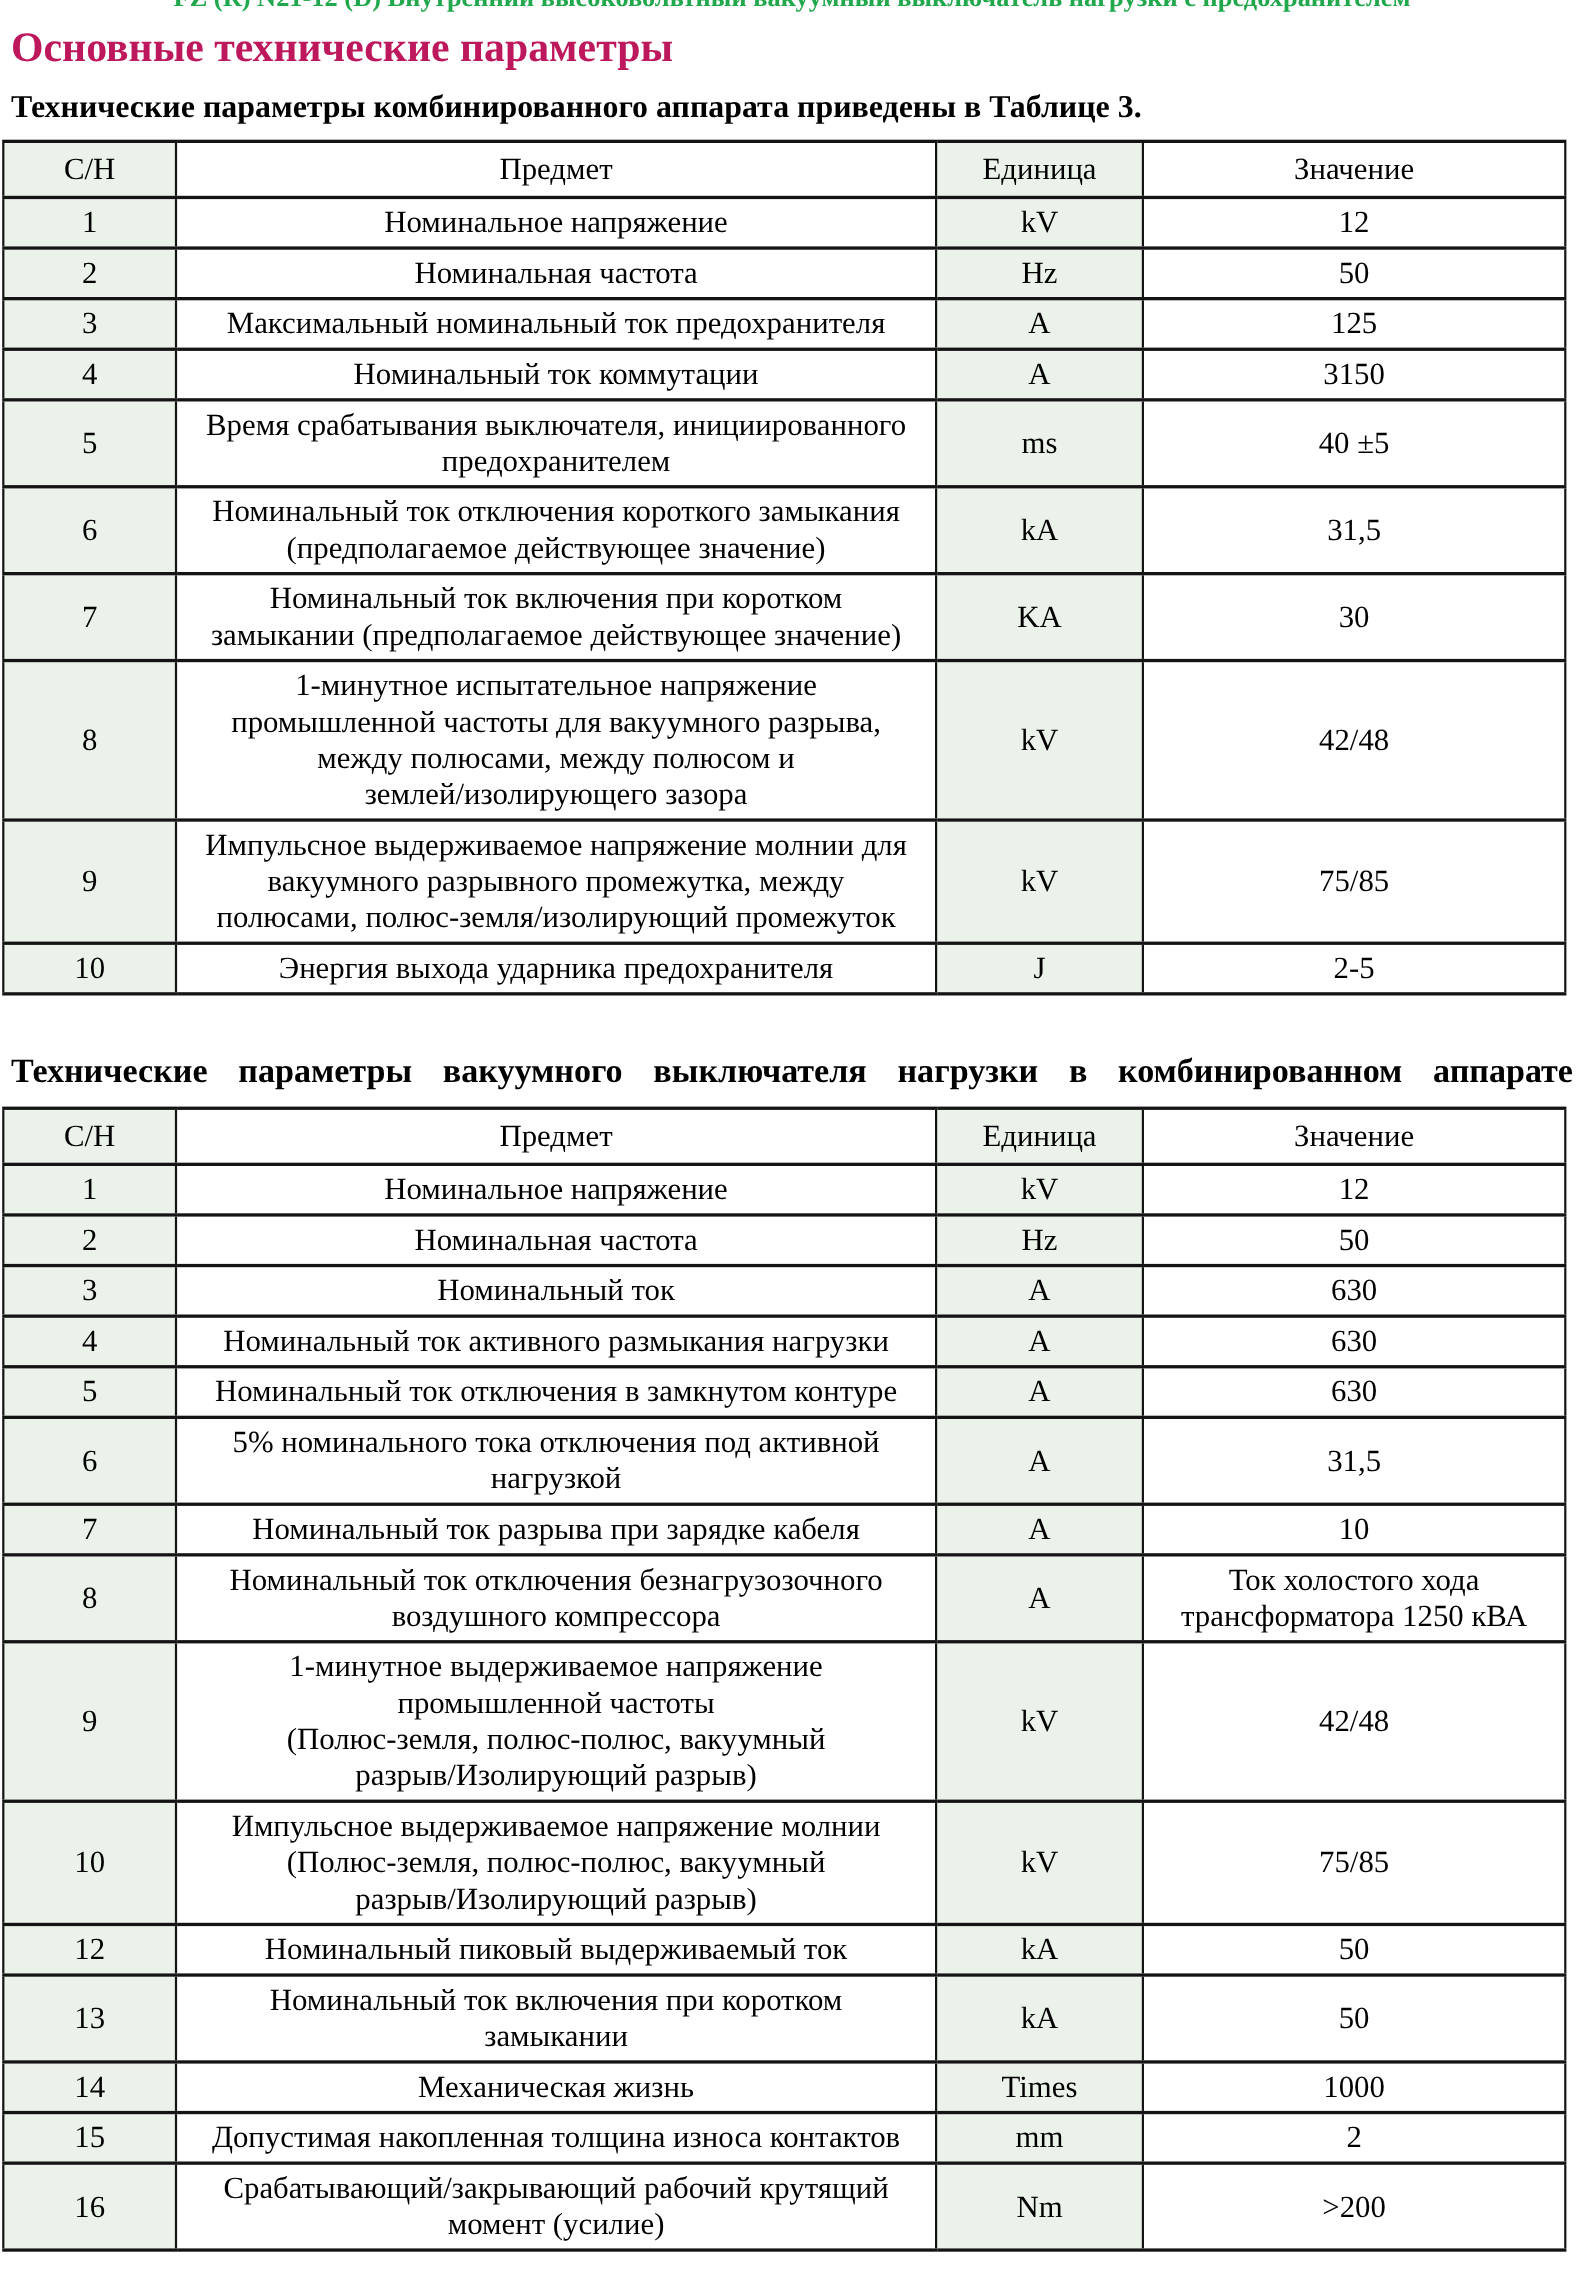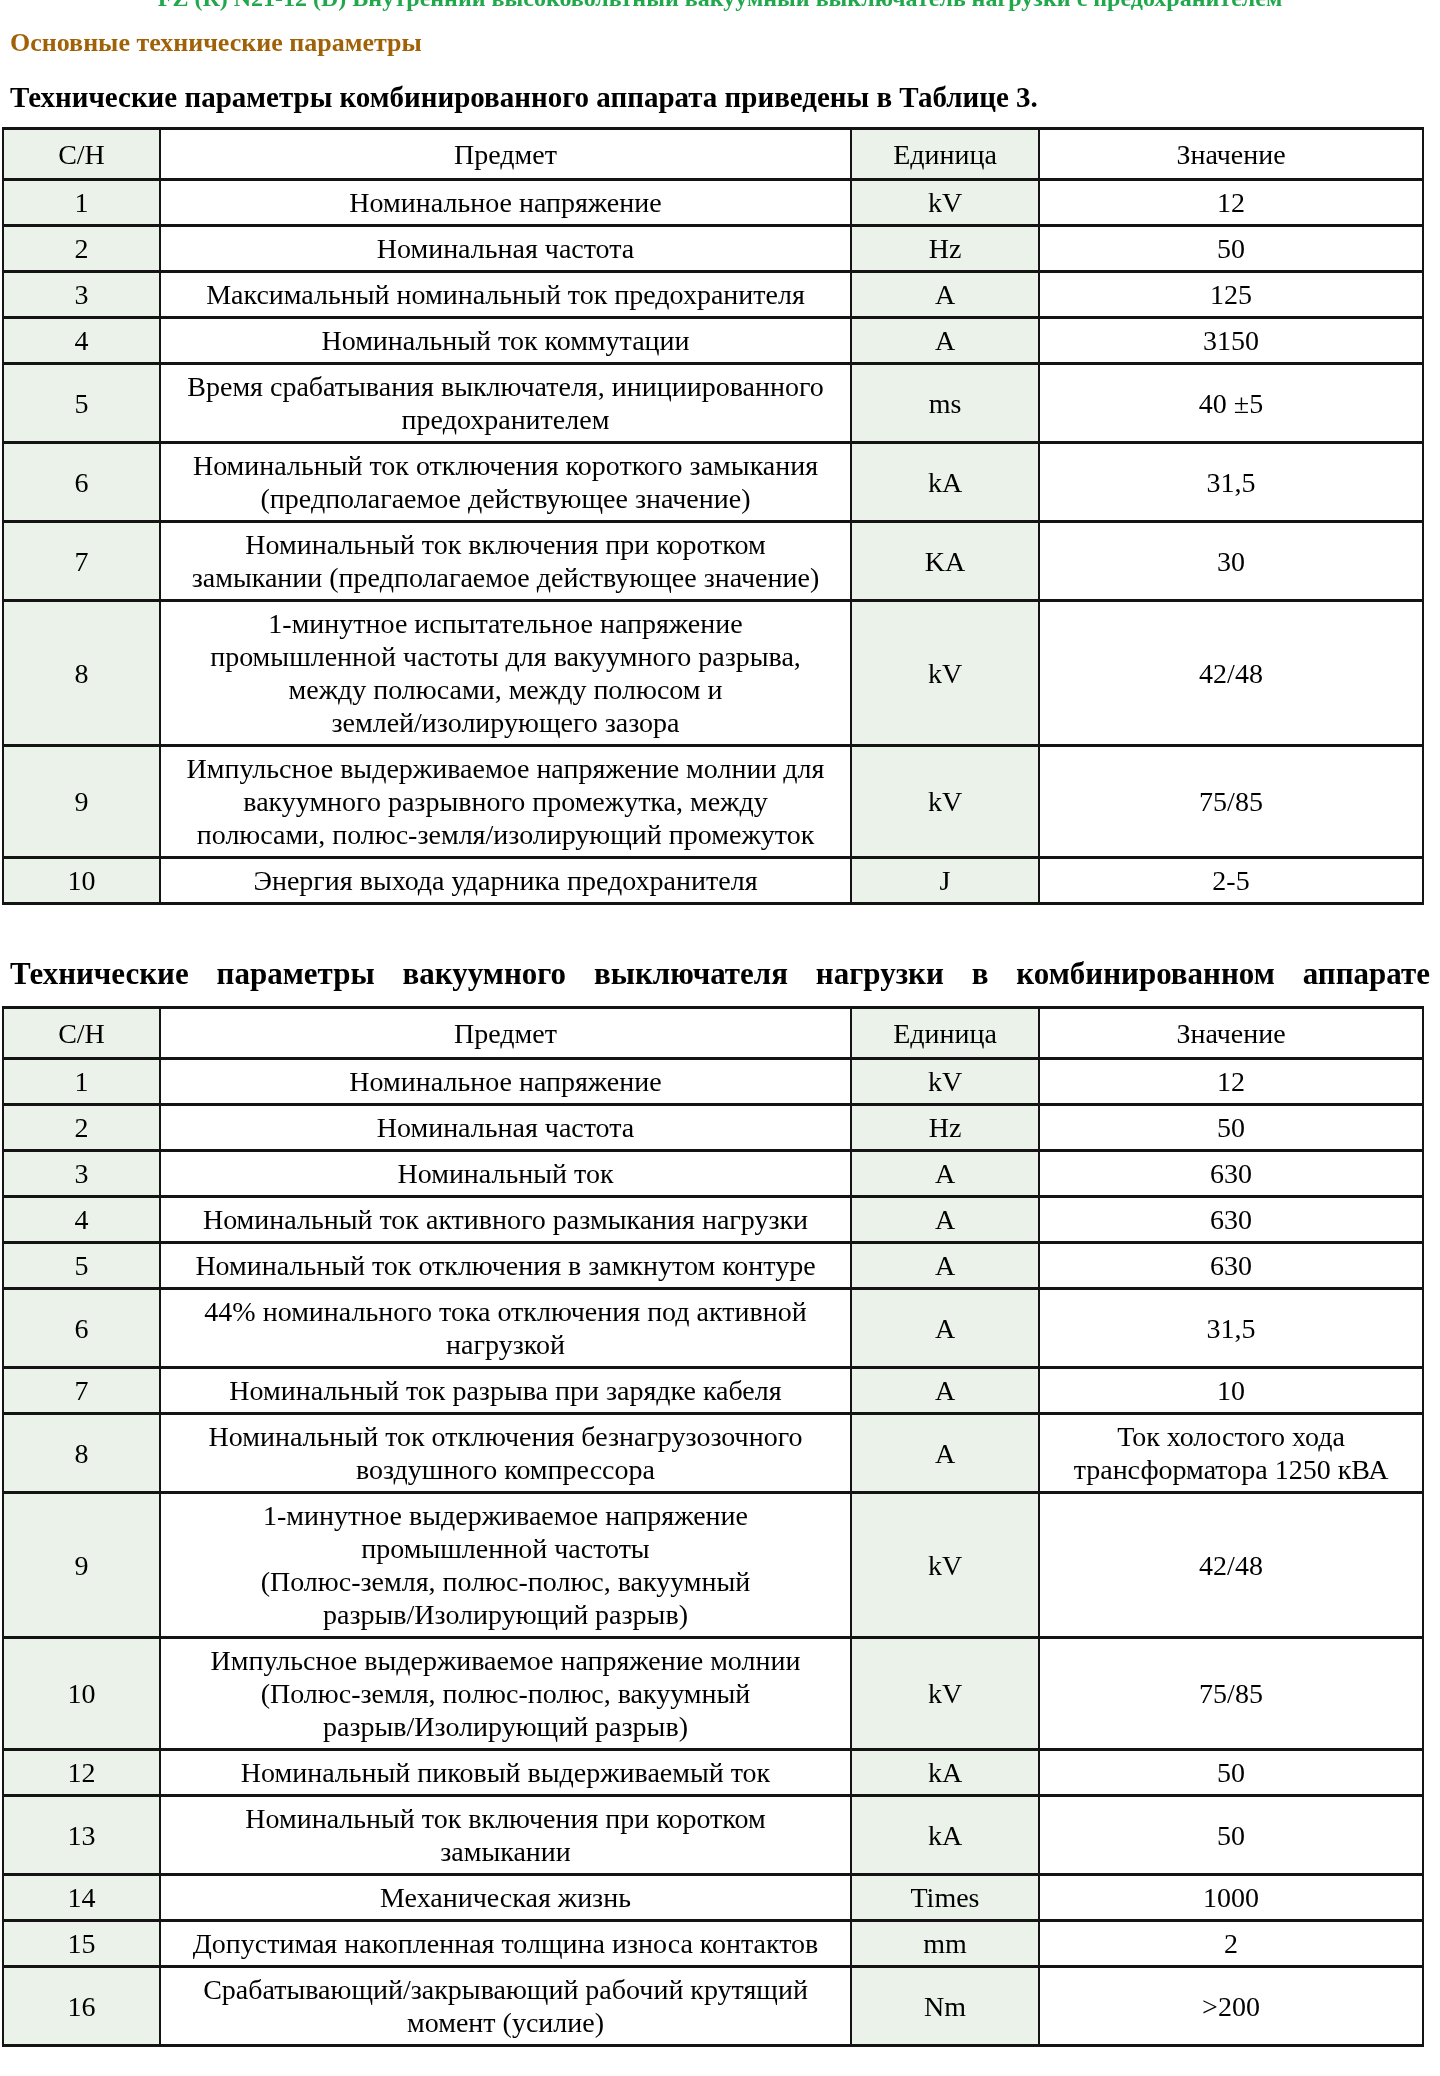--- a/index.html
+++ b/index.html
@@ -28,23 +28,23 @@
     text-align: center;
     color: #22a84c;
     font-weight: bold;
     font-size: 24px;
     line-height: 27px;
     white-space: nowrap;
   }
 
   .main-heading {
     margin: 10px 10px 16px 10px;
-    color: #a16207;
+    color: #be185d;
     font-weight: bold;
-    font-size: 26px;
+    font-size: 38px;
     line-height: 40px;
   }
 
   .intro-1 {
     margin: 8px 10px 12px 10px;
     font-weight: bold;
     font-size: 29px;
     line-height: 36px;
   }
 
@@ -241,21 +241,21 @@
           <td class="col3">630</td>
         </tr>
         <tr>
           <td class="col0">5</td>
           <td class="col1">Номинальный ток отключения в замкнутом контуре</td>
           <td class="col2">A</td>
           <td class="col3">630</td>
         </tr>
         <tr>
           <td class="col0">6</td>
-          <td class="col1">44% номинального тока отключения под активной
+          <td class="col1">5% номинального тока отключения под активной
 нагрузкой</td>
           <td class="col2">A</td>
           <td class="col3">31,5</td>
         </tr>
         <tr>
           <td class="col0">7</td>
           <td class="col1">Номинальный ток разрыва при зарядке кабеля</td>
           <td class="col2">A</td>
           <td class="col3">10</td>
         </tr>

